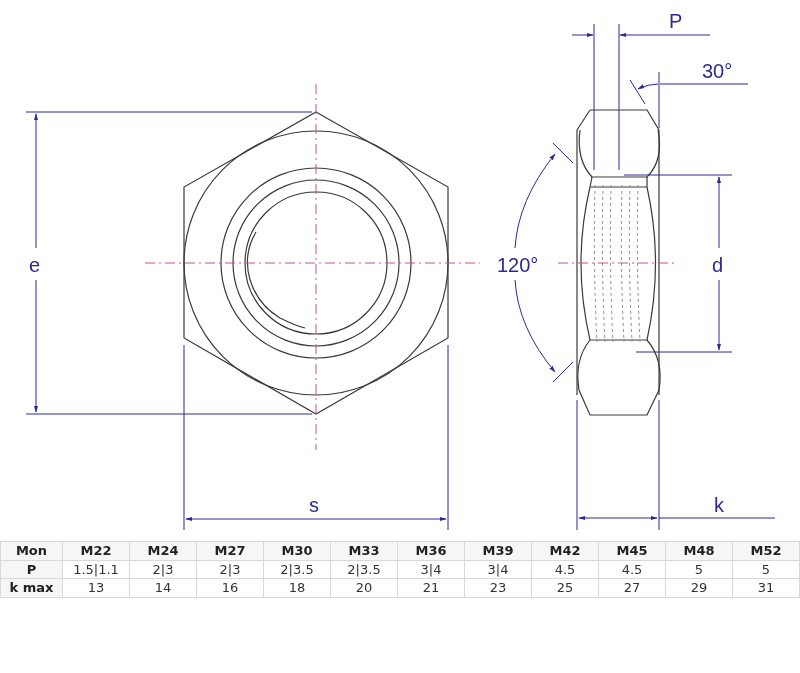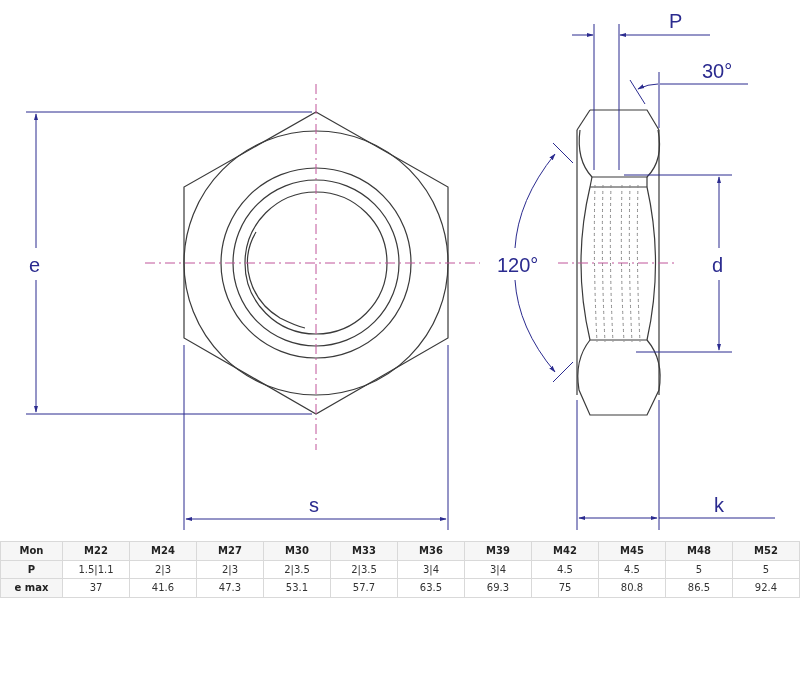--- a/index.html
+++ b/index.html
@@ -1,20 +1,20 @@
 <!DOCTYPE html>
 <html><head>
 <meta charset="utf-8">
 <style>
   html, body { margin:0; padding:0; background:#ffffff; }
   body { width:800px; height:673px; position:relative; overflow:hidden; font-family:"Liberation Sans", sans-serif; }
   #drawing { position:absolute; left:0; top:0; width:800px; height:540px; }
   #drawing svg { display:block; }
   .dim-text { font-family:"Liberation Sans", sans-serif; fill:#2b2b8f; font-size:20px; }
-  table.spec { position:absolute; left:0; top:541px; width:800px; border-collapse:collapse; table-layout:fixed; font-family:"DejaVu Sans", sans-serif; font-size:10px; color:#333; }
+  table.spec { position:absolute; left:0; top:541px; width:800px; border-collapse:collapse; table-layout:fixed; font-family:"DejaVu Sans", sans-serif; font-size:13px; color:#333; }
   table.spec td, table.spec th { border:1px solid #d9d9d9; height:17.5px; padding:0; text-align:center; }
   table.spec th { font-weight:bold; color:#222; background:#f6f6f6; }
   table.spec td.rowhead { font-weight:bold; color:#222; background:#f6f6f6; }
   table.spec col.first { width:62px; }
 </style>
 </head>
 <body>
 
 <div id="drawing">
 <svg width="800" height="540" viewBox="0 0 800 540" xmlns="http://www.w3.org/2000/svg">
@@ -163,27 +163,27 @@
         <td>2|3.5</td>
         <td>2|3.5</td>
         <td>3|4</td>
         <td>3|4</td>
         <td>4.5</td>
         <td>4.5</td>
         <td>5</td>
         <td>5</td>
       </tr>
       <tr>
-        <td class="rowhead">e max</td>
-        <td>37</td>
-        <td>41.6</td>
-        <td>47.3</td>
-        <td>53.1</td>
-        <td>57.7</td>
-        <td>63.5</td>
-        <td>69.3</td>
-        <td>75</td>
-        <td>80.8</td>
-        <td>86.5</td>
-        <td>92.4</td>
+        <td class="rowhead">k max</td>
+        <td>13</td>
+        <td>14</td>
+        <td>16</td>
+        <td>18</td>
+        <td>20</td>
+        <td>21</td>
+        <td>23</td>
+        <td>25</td>
+        <td>27</td>
+        <td>29</td>
+        <td>31</td>
       </tr>
     </tbody>
 </table>
 
 </body></html>

